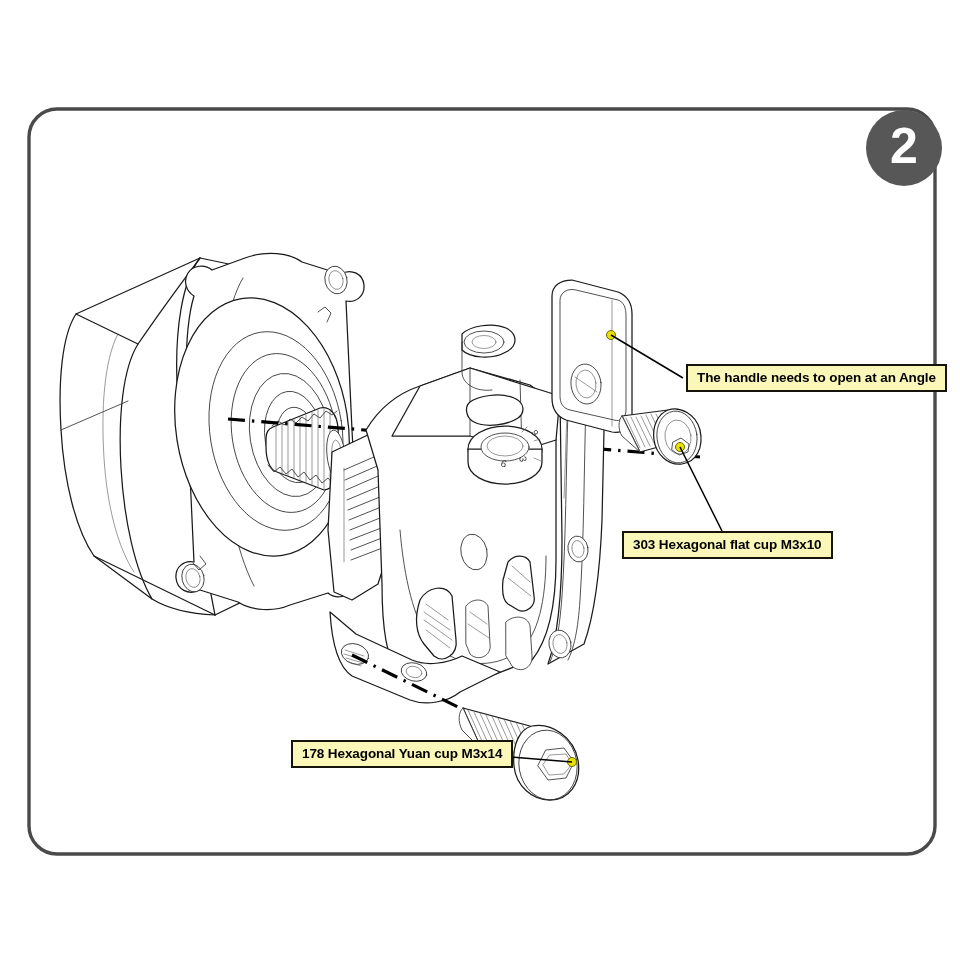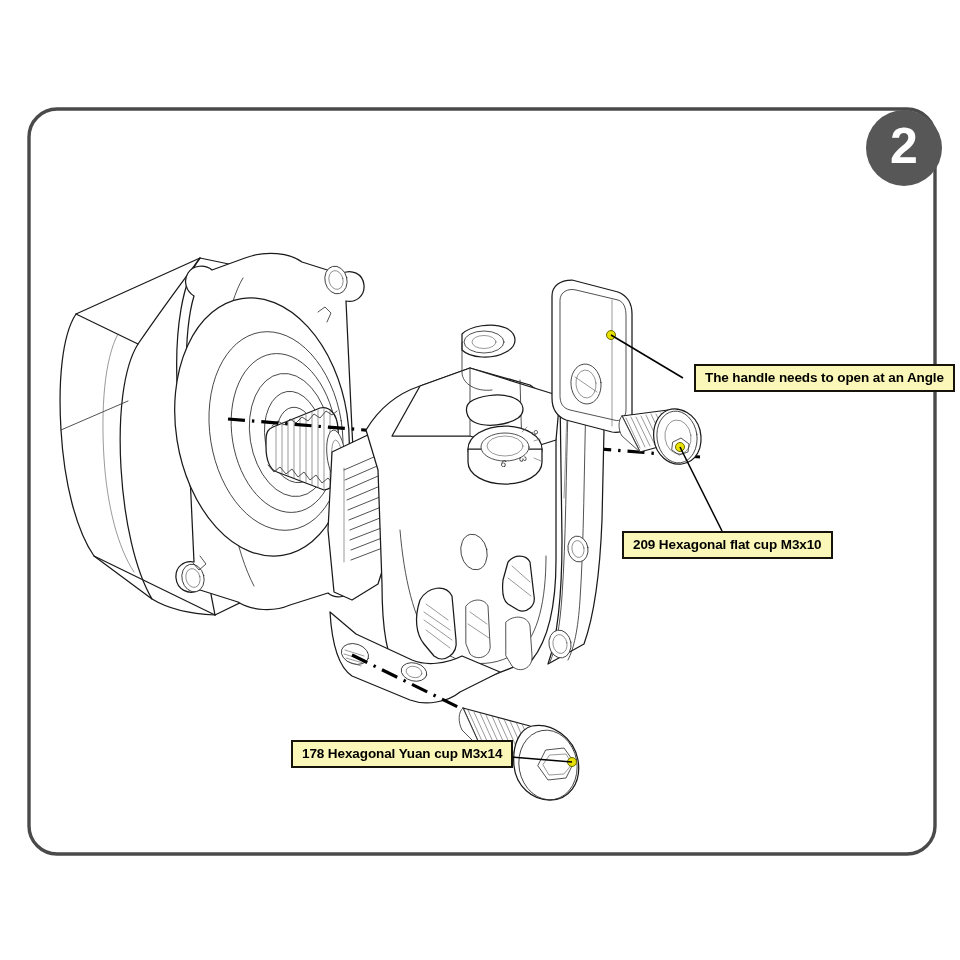--- a/index.html
+++ b/index.html
@@ -37,21 +37,21 @@
     font-size: 13.5px;
     color: #000000;
     line-height: 1;
     display: flex;
     align-items: center;
     justify-content: center;
     padding: 0 9px;
     white-space: nowrap;
     letter-spacing: -0.1px;
   }
-  #callout-handle { left: 686px; top: 364px; height: 28px; margin-left: 8px; }
+  #callout-handle { left: 686px; top: 364px; height: 28px; }
   #callout-flat   { left: 622px; top: 531px; height: 28px; }
   #callout-yuan   { left: 291px; top: 740px; height: 28px; }
 
   #step-badge {
     position: absolute;
     left: 866px;
     top: 110px;
     width: 76px;
     height: 76px;
     border-radius: 50%;
@@ -372,21 +372,21 @@
     </g>
 
     <path class="leader" d="M611,335 L683,378"></path>
     <path class="leader" d="M680,447 L722,531"></path>
     <path class="leader" d="M572,762 L487,755"></path>
 
   </svg>
 
   <div class="callout-box" id="callout-handle">The handle needs to open at an Angle</div>
 
-  <div class="callout-box" id="callout-flat">209 Hexagonal flat cup M3x10</div>
+  <div class="callout-box" id="callout-flat">303 Hexagonal flat cup M3x10</div>
 
   <div class="callout-box" id="callout-yuan">178 Hexagonal Yuan cup M3x14</div>
 
   <div id="step-badge">
     <span>2</span>
   </div>
 
 </div>
 
 </body></html>

